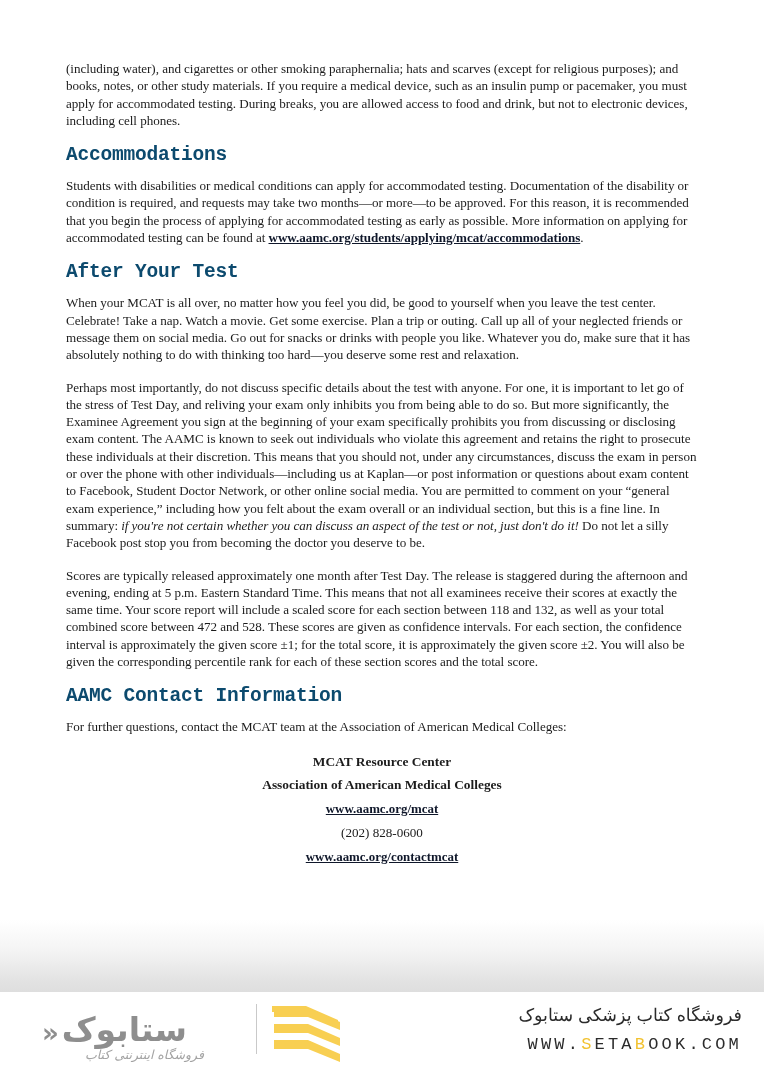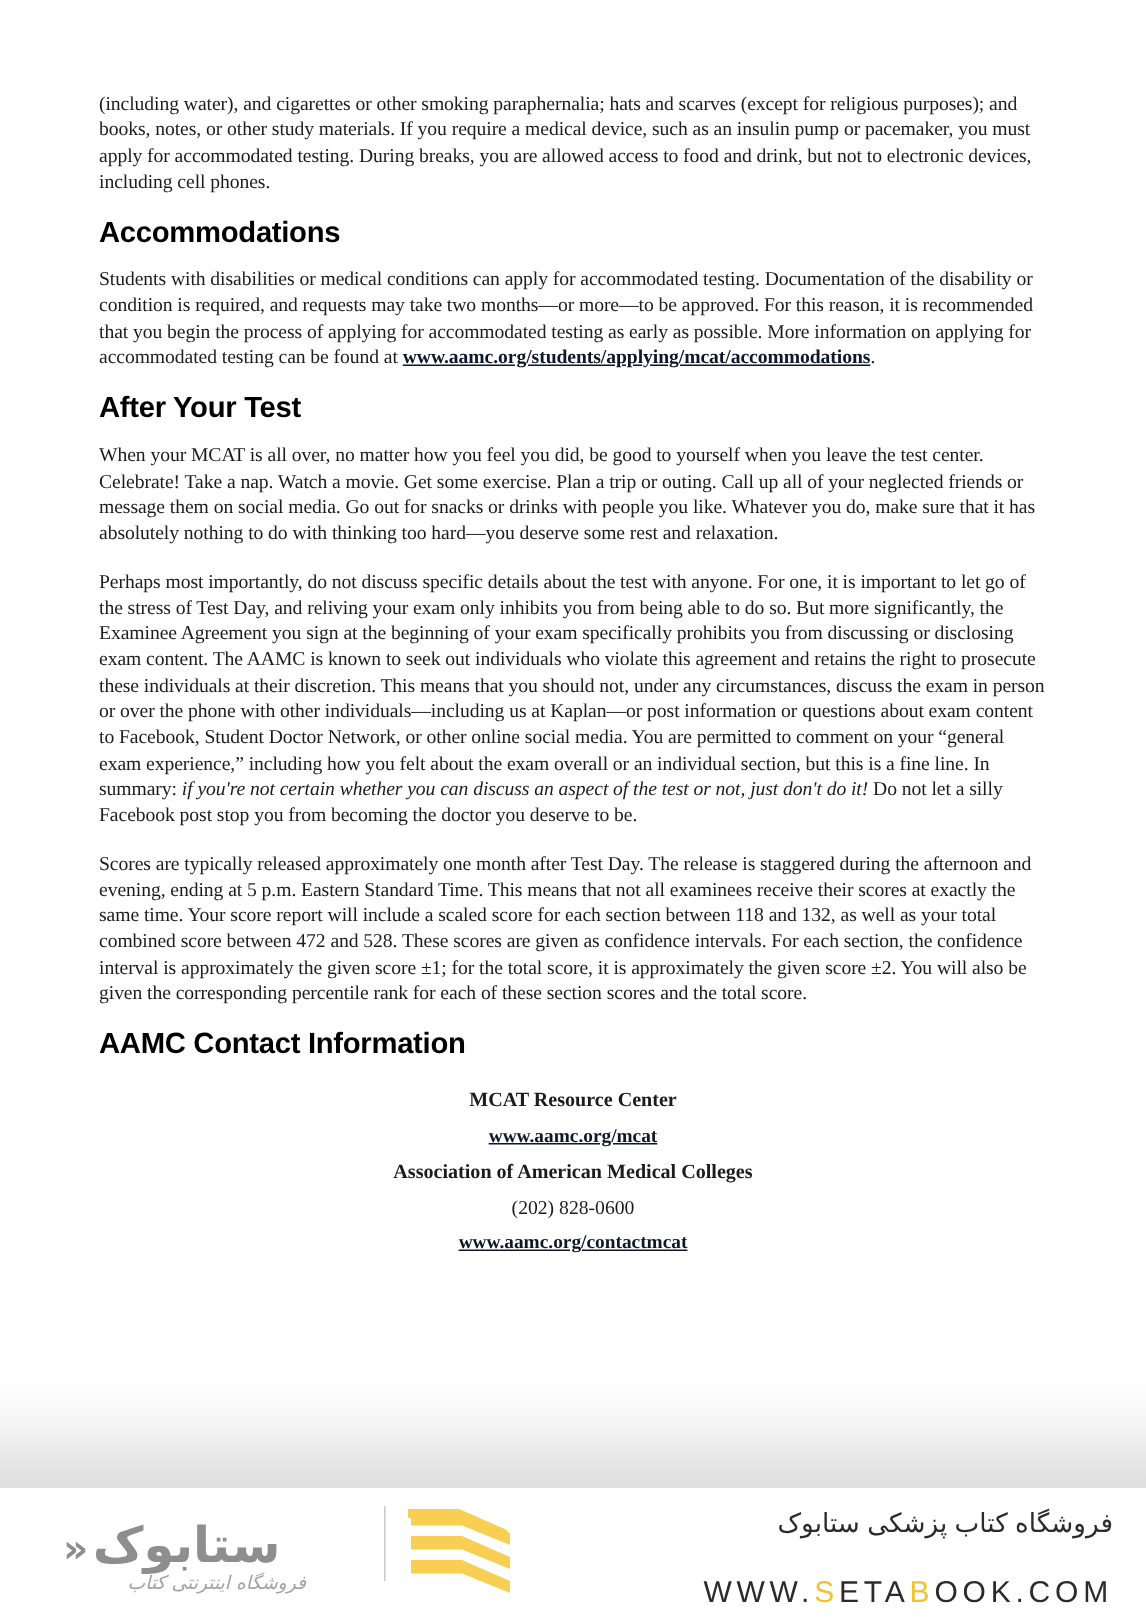--- a/index.html
+++ b/index.html
@@ -38,25 +38,25 @@
     text-align: left;
     color: #1c1c1c;
     letter-spacing: -0.05px;
   }
   p.body-text.tight { margin-bottom: 13px; }
 
   .it { font-style: italic; }
 
   h2.section-heading {
     margin: 12px 0 11px 0;
-    font-family: Liberation Sans, sans-serif;
+    font-family: Liberation Mono, monospace;
     font-weight: bold;
     font-size: 19.5px;
     line-height: 22px;
-    color: #000000;
+    color: #0c4a6e;
     letter-spacing: -0.2px;
   }
   .gap-before-heading { margin-top: 25px; }
   .gap-before-heading-lg { margin-top: 28px; }
 
   a.doc-link,
   .doc-link {
     color: #0f172a;
     font-weight: bold;
     text-decoration: underline;
@@ -175,23 +175,23 @@
   }
   .brand-persian {
     font-family: Liberation Sans, sans-serif;
     font-size: 17.5px;
     color: #2b2b2b;
     direction: rtl;
     white-space: nowrap;
     line-height: 26px;
   }
   .brand-url {
-    margin-top: 19px;
-    font-family: Liberation Sans, sans-serif;
-    font-size: 20px;
+    margin-top: 2px;
+    font-family: Liberation Mono, monospace;
+    font-size: 17px;
     font-weight: 500;
     color: #2b2b2b;
     letter-spacing: 3.2px;
     white-space: nowrap;
     line-height: 30px;
   }
   .brand-url .accent { color: #f2c230; }
 </style>
 </head>
 <body>
@@ -213,27 +213,28 @@
     <p class="body-text">When your MCAT is all over, no matter how you feel you did, be good to yourself when you leave the test center. Celebrate! Take a nap. Watch a movie. Get some exercise. Plan a trip or outing. Call up all of your neglected friends or message them on social media. Go out for snacks or drinks with people you like. Whatever you do, make sure that it has absolutely nothing to do with thinking too hard—you deserve some rest and relaxation.</p>
 
     <p class="body-text">
       <span>Perhaps most importantly, do not discuss specific details about the test with anyone. For one, it is important to let go of the stress of Test Day, and reliving your exam only inhibits you from being able to do so. But more significantly, the Examinee Agreement you sign at the beginning of your exam specifically prohibits you from discussing or disclosing exam content. The AAMC is known to seek out individuals who violate this agreement and retains the right to prosecute these individuals at their discretion. This means that you should not, under any circumstances, discuss the exam in person or over the phone with other individuals—including us at Kaplan—or post information or questions about exam content to Facebook, Student Doctor Network, or other online social media. You are permitted to comment on your “general exam experience,” including how you felt about the exam overall or an individual section, but this is a fine line. In summary: </span><span class="it">if you're not certain whether you can discuss an aspect of the test or not, just don't do it!</span><span> Do not let a silly Facebook post stop you from becoming the doctor you deserve to be.</span>
     </p>
 
     <p class="body-text">Scores are typically released approximately one month after Test Day. The release is staggered during the afternoon and evening, ending at 5 p.m. Eastern Standard Time. This means that not all examinees receive their scores at exactly the same time. Your score report will include a scaled score for each section between 118 and 132, as well as your total combined score between 472 and 528. These scores are given as confidence intervals. For each section, the confidence interval is approximately the given score ±1; for the total score, it is approximately the given score ±2. You will also be given the corresponding percentile rank for each of these section scores and the total score.</p>
 
     <h2 class="section-heading gap-before-heading">AAMC Contact Information</h2>
 
+    <p class="body-text tight">For further questions, contact the MCAT team at the Association of American Medical Colleges:</p>
 
     <div class="contact-block">
       <div class="line strong">MCAT Resource Center</div>
+      <div class="line strong">Association of American Medical Colleges</div>
       <div class="line linkline">
         <a href="#" class="doc-link">www.aamc.org/mcat</a>
       </div>
-      <div class="line strong">Association of American Medical Colleges</div>
       <div class="line">(202) 828-0600</div>
       <div class="line linkline">
         <a href="#" class="doc-link">www.aamc.org/contactmcat</a>
       </div>
     </div>
 
   </div>
 </div>
 
 <div class="scan-fade"></div>

